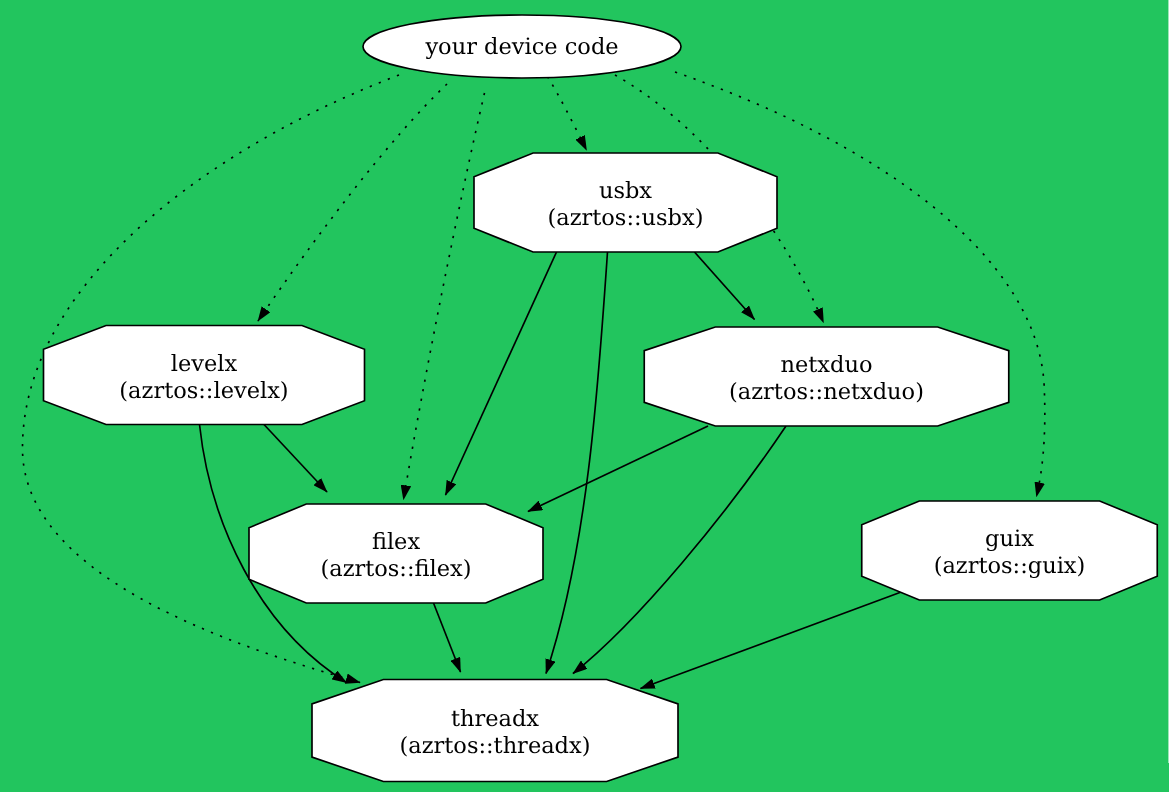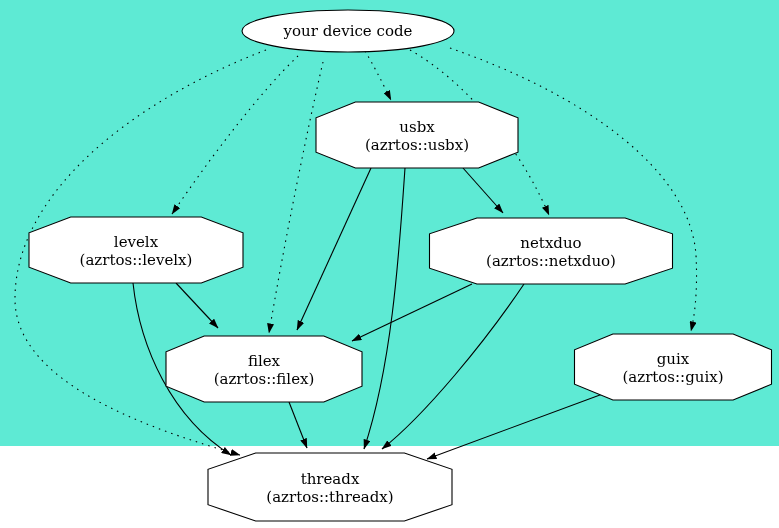--- a/index.html
+++ b/index.html
@@ -5,22 +5,22 @@
   html, body {
     margin: 0;
     padding: 0;
     background: #ffffff;
     width: 779px;
     height: 528px;
     overflow: hidden;
   }
   .canvas {
     width: 779px;
-    height: 446px;
-    background: #5eead4;
+    height: 528px;
+    background: #22c55e;
     position: relative;
   }
   svg {
     display: block;
   }
   .edge {
     fill: none;
     stroke: #000000;
     stroke-width: 1.1;
   }

